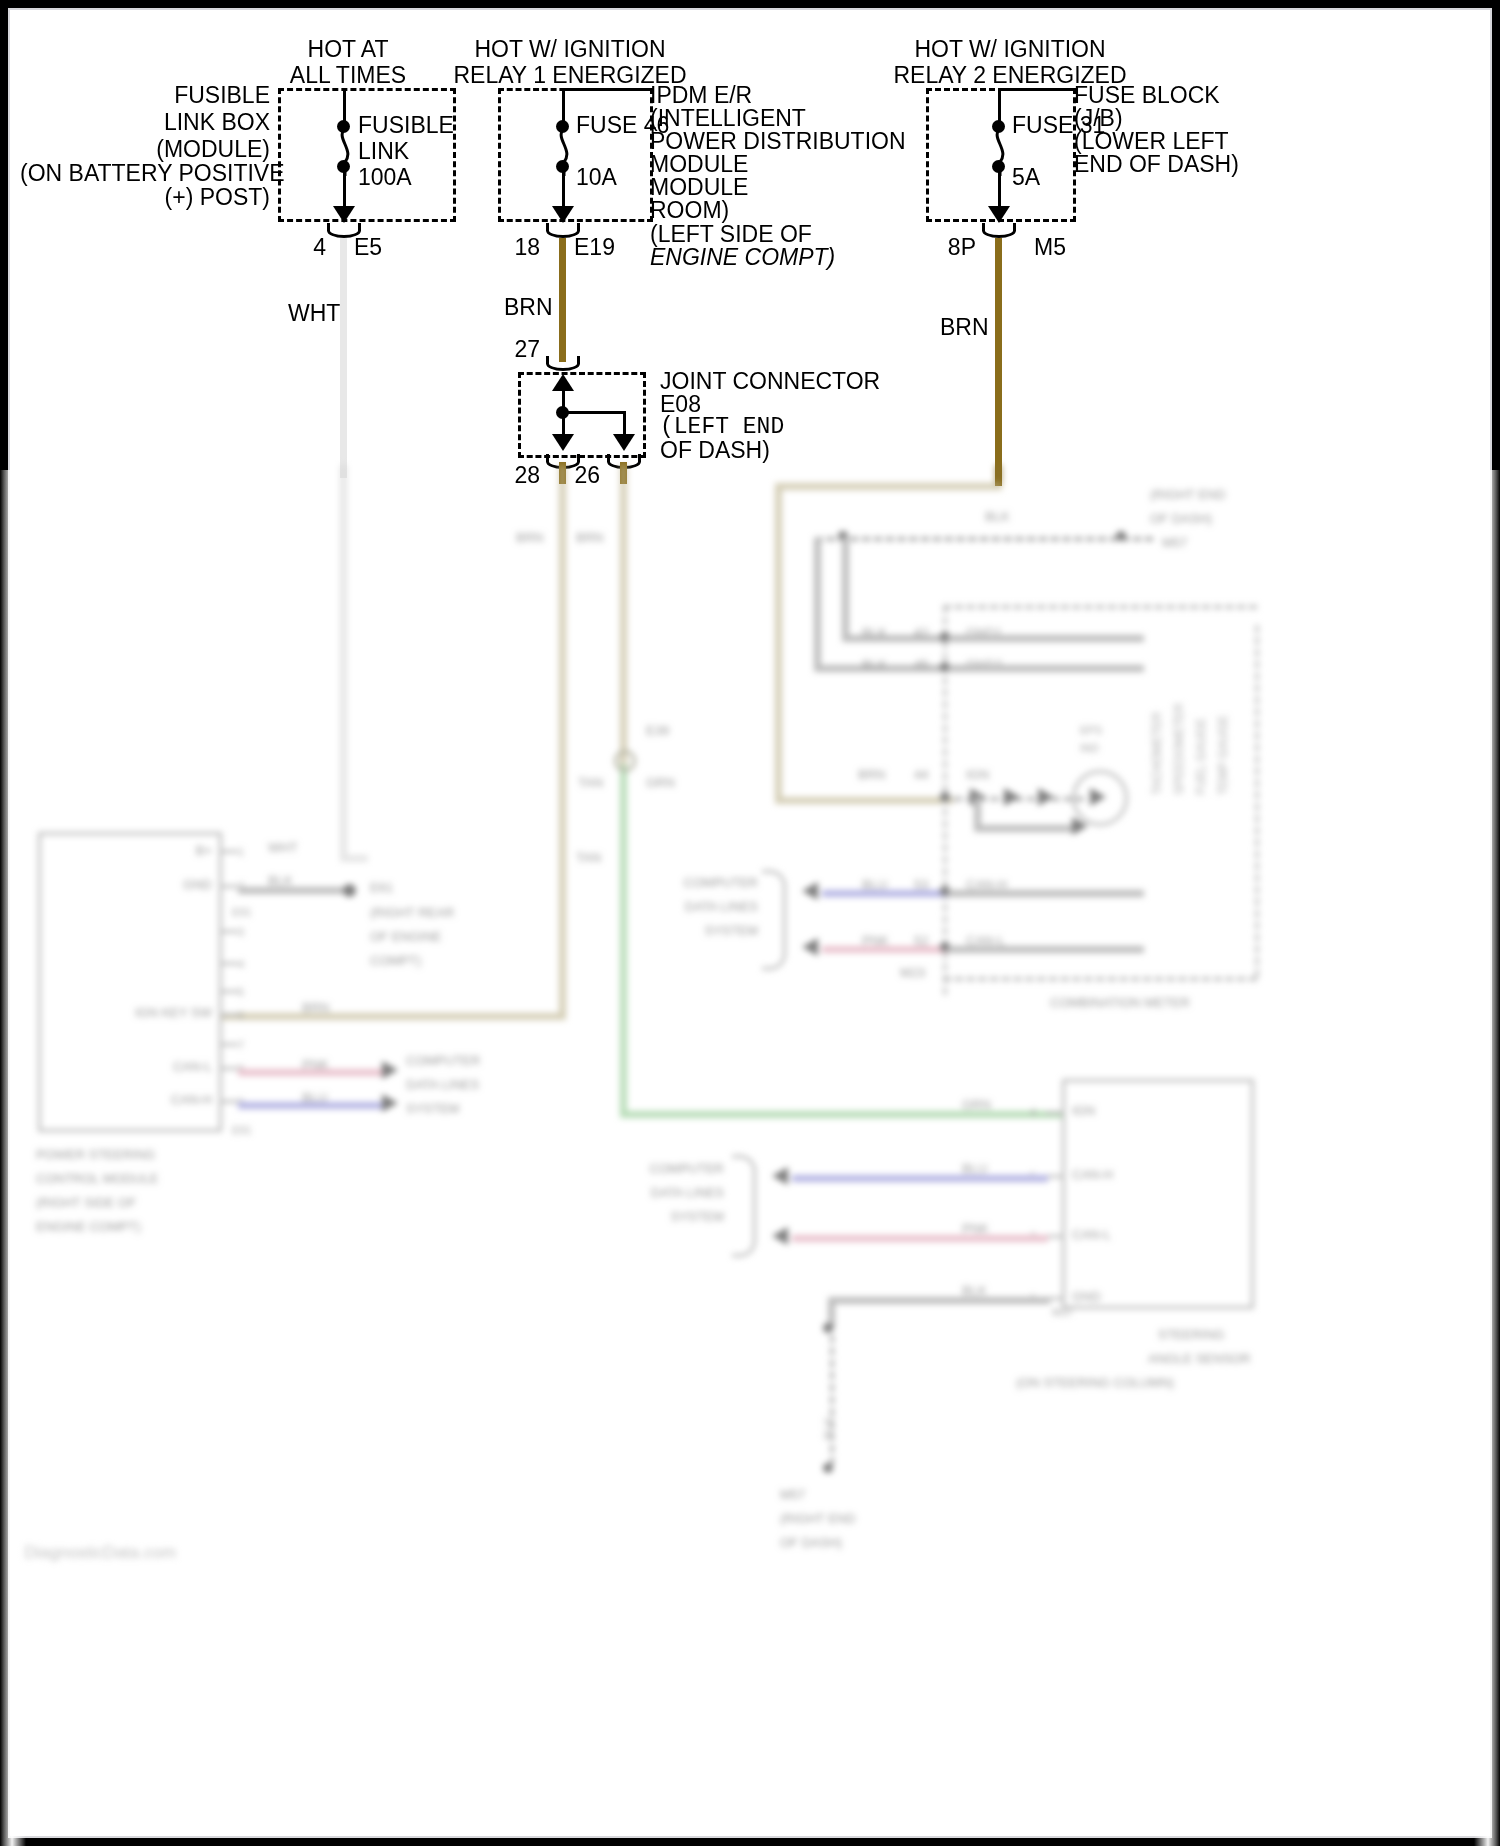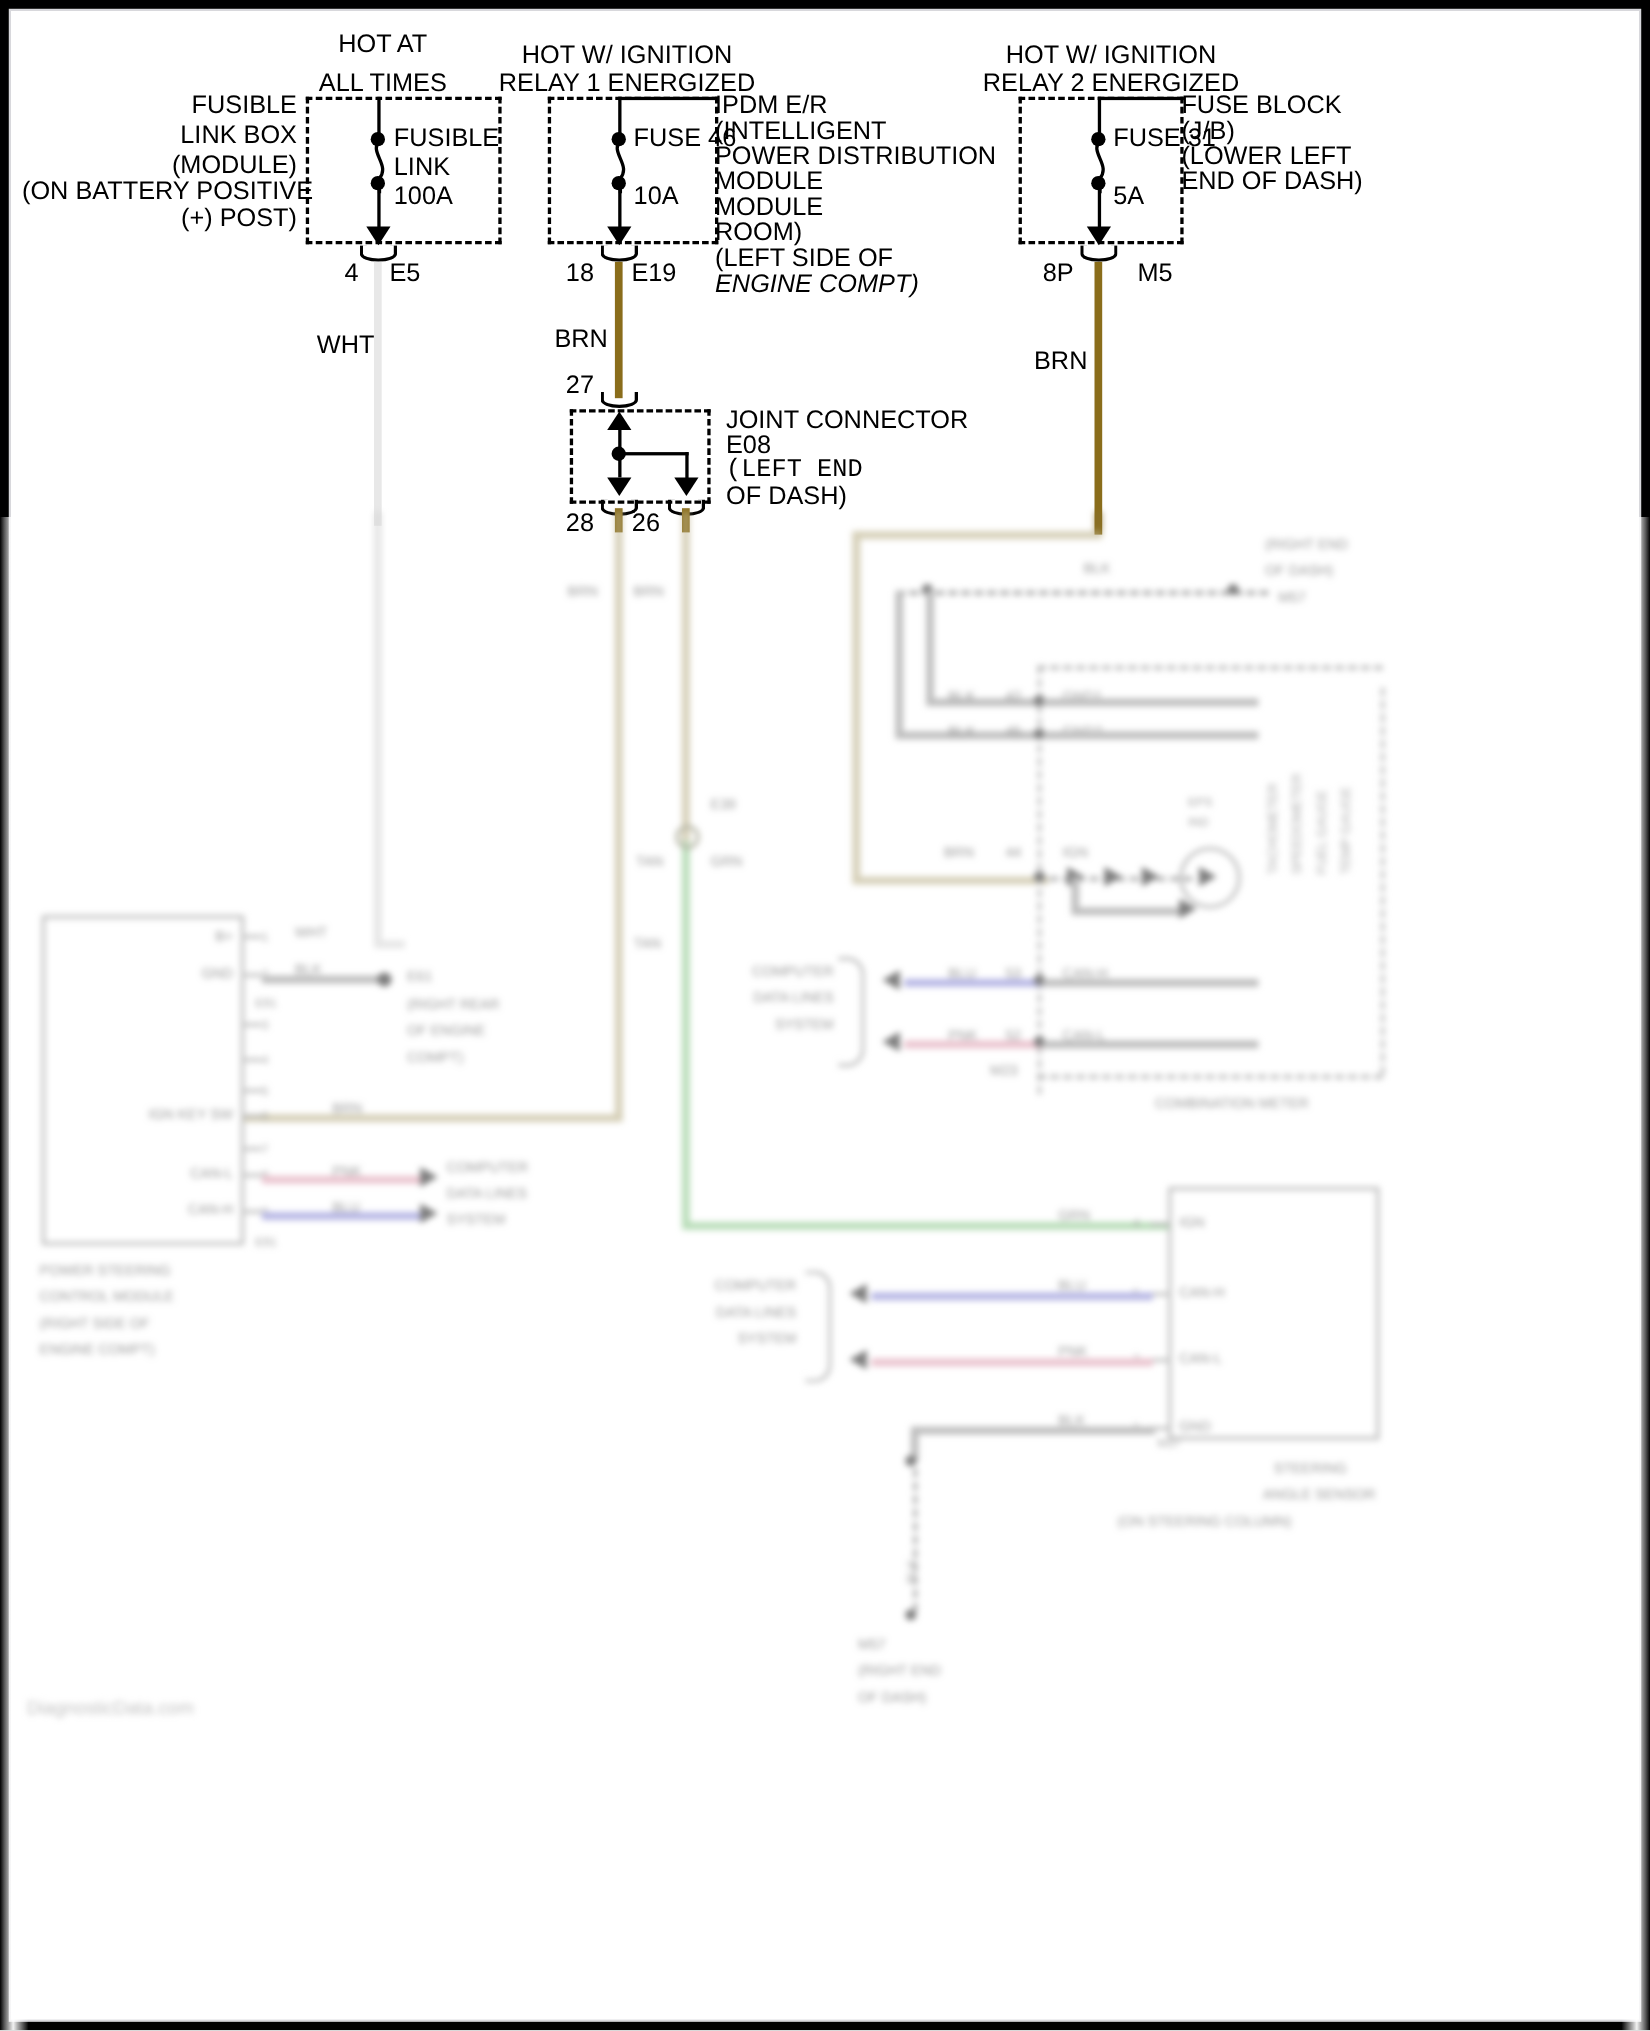--- a/index.html
+++ b/index.html
@@ -80,21 +80,21 @@
 </head>
 <body>
 
 <div id="page">
 
   <div class="sheet">
 
     <div class="crisp">
 
       <div>
-        <div class="t c" style="left:218px;top:16px;width:240px;">HOT AT</div>
+        <div class="t c" style="left:218px;top:26px;width:240px;">HOT AT</div>
         <div class="t c" style="left:218px;top:52px;width:240px;">ALL TIMES</div>
 
         <div class="t r" style="left:30px;top:72px;width:230px;">FUSIBLE</div>
         <div class="t r" style="left:30px;top:99px;width:230px;">LINK BOX</div>
         <div class="t r" style="left:30px;top:126px;width:230px;">(MODULE)</div>
         <div class="t r" style="left:10px;top:150px;width:250px;">(ON BATTERY POSITIVE</div>
         <div class="t r" style="left:30px;top:174px;width:230px;">(+) POST)</div>
 
         <div class="box-dash" style="left:268px;top:78px;width:178px;height:134px;"></div>
 

